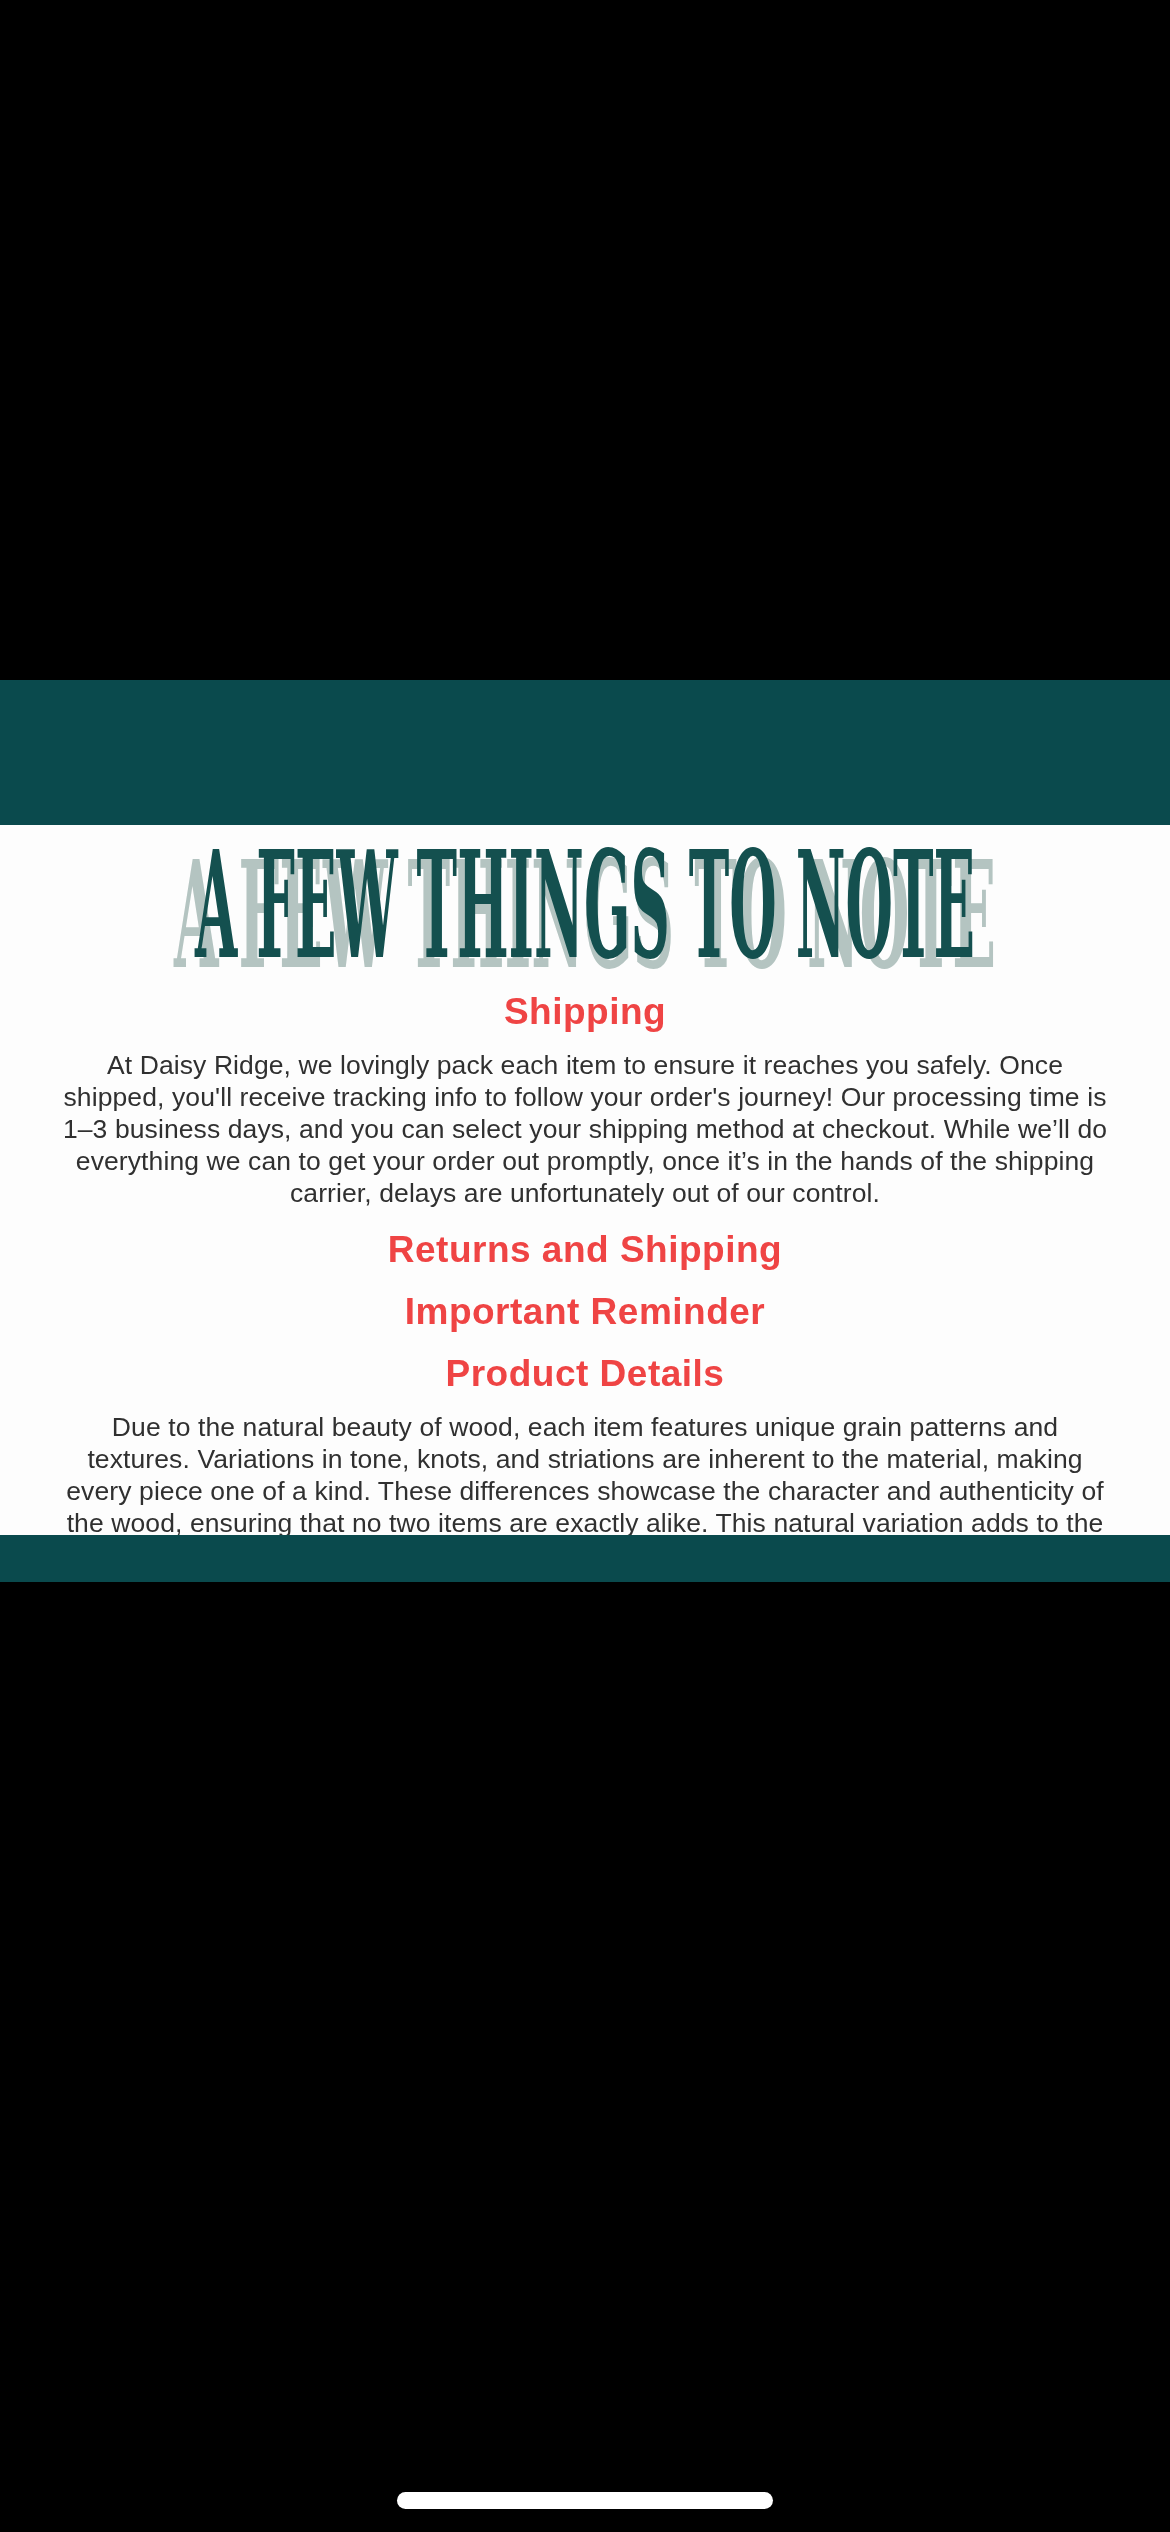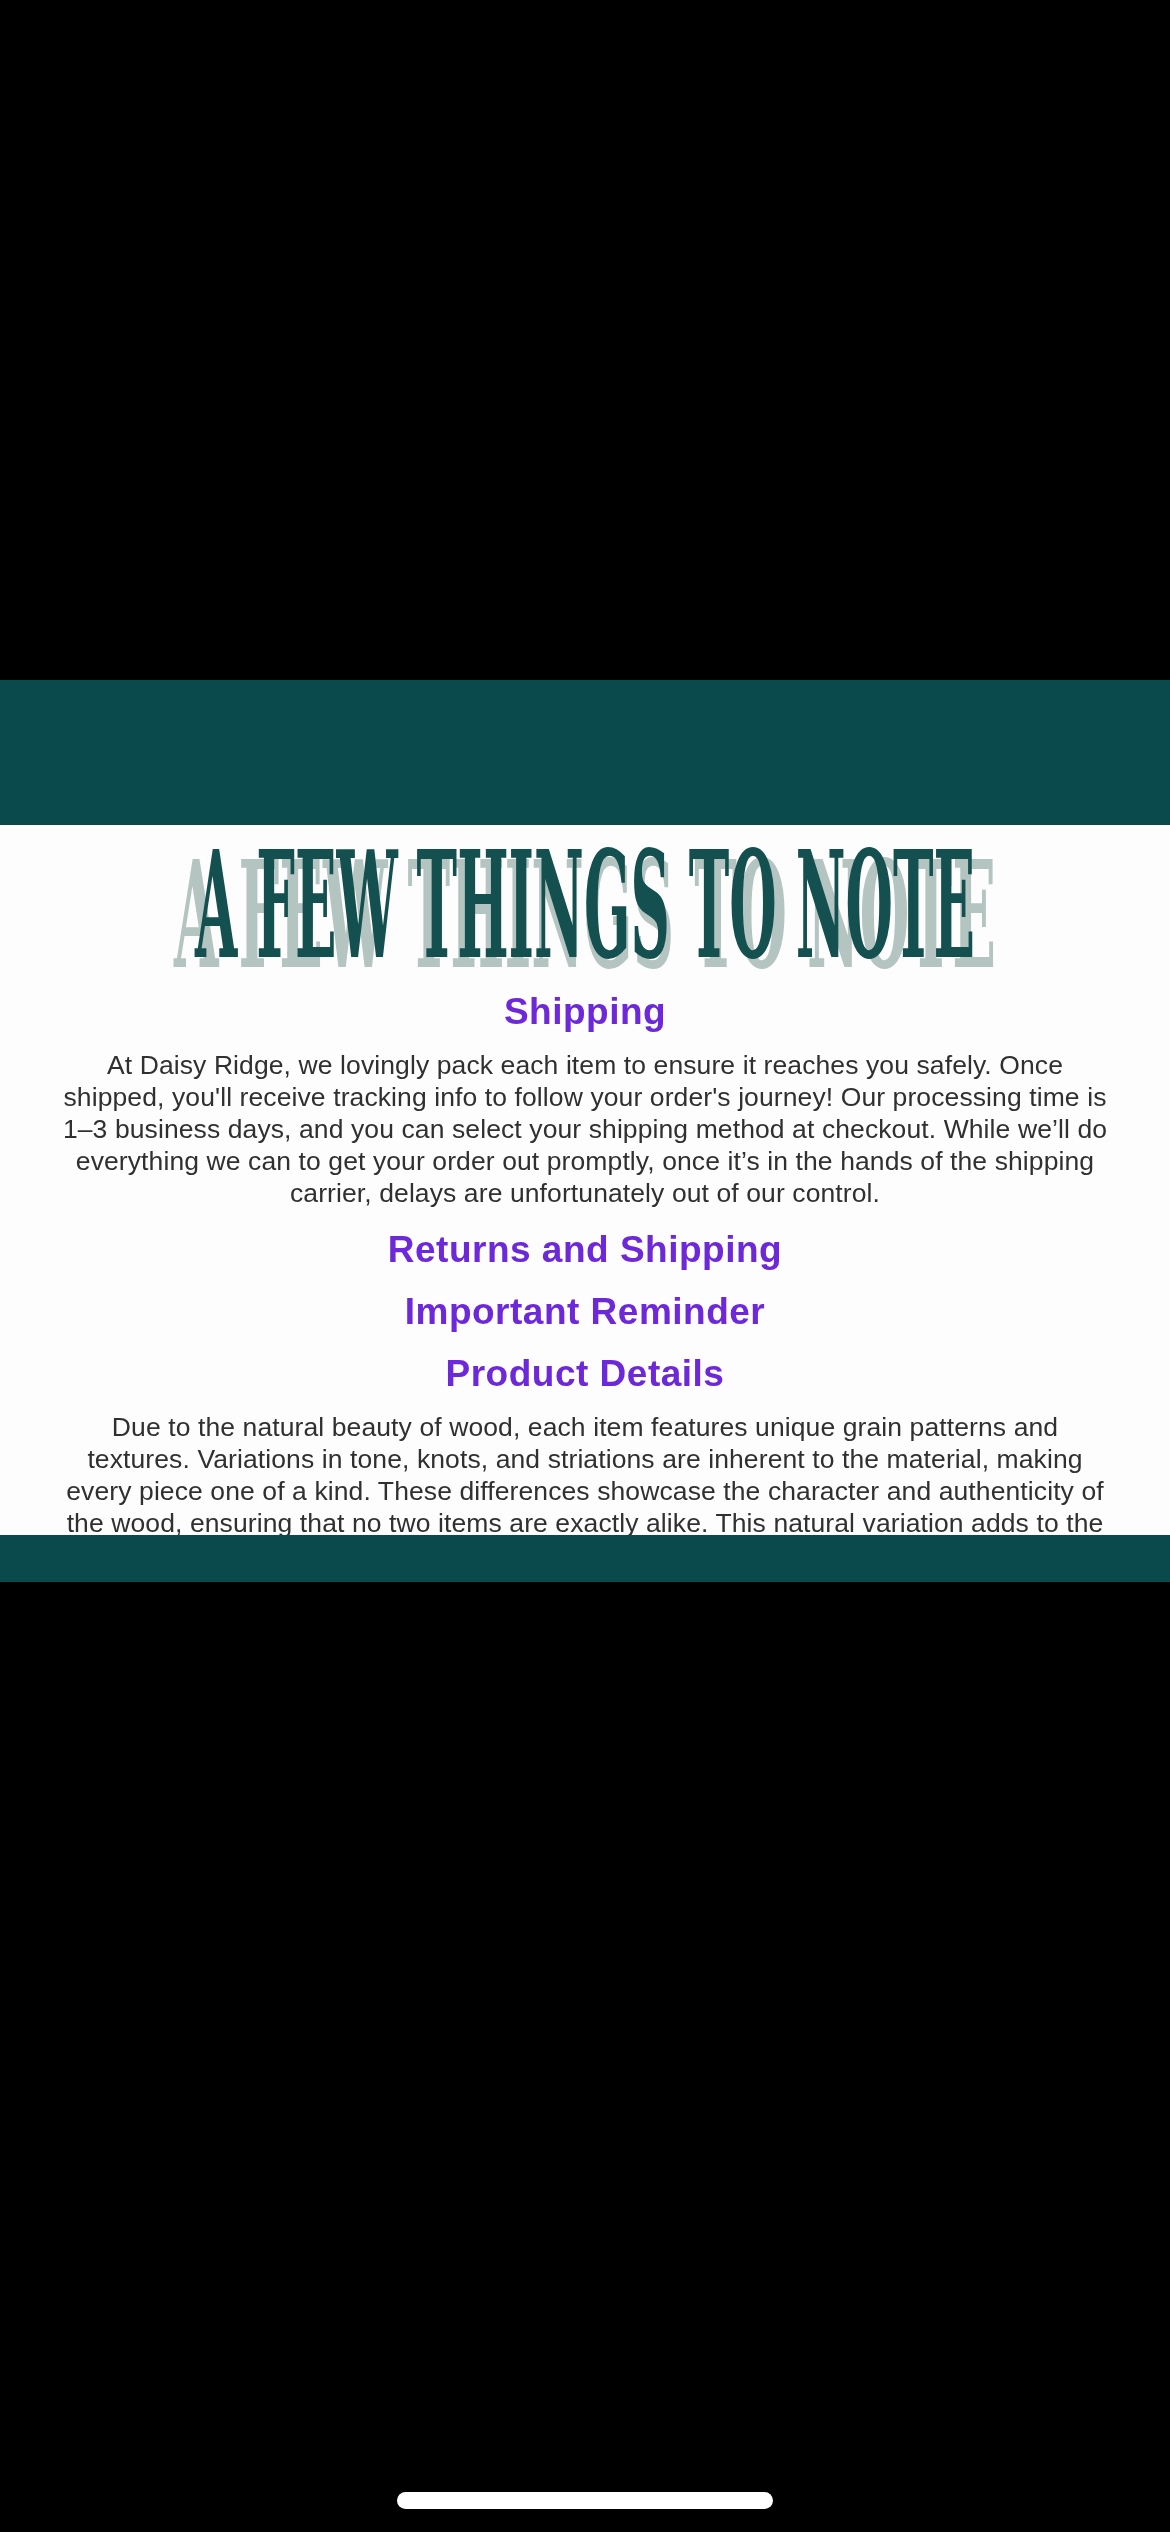--- a/index.html
+++ b/index.html
@@ -41,21 +41,21 @@
     font-weight: bold;
   }
   .title-main   { fill: #14504f; }
   .title-shadow { fill: #b4c4c1; }
 
   .section h2 {
     font-size: 37px;
     line-height: 42px;
     font-weight: 700;
     letter-spacing: 0.5px;
-    color: #6d28d9;
+    color: #ef4444;
     margin: 20px 0 10px;
   }
   .section:first-of-type h2 { margin-top: 6px; }
   .section p {
     font-size: 26.5px;
     line-height: 32px;
     letter-spacing: 0.1px;
     color: #303030;
     margin: 16px auto;
     max-width: 1050px;

